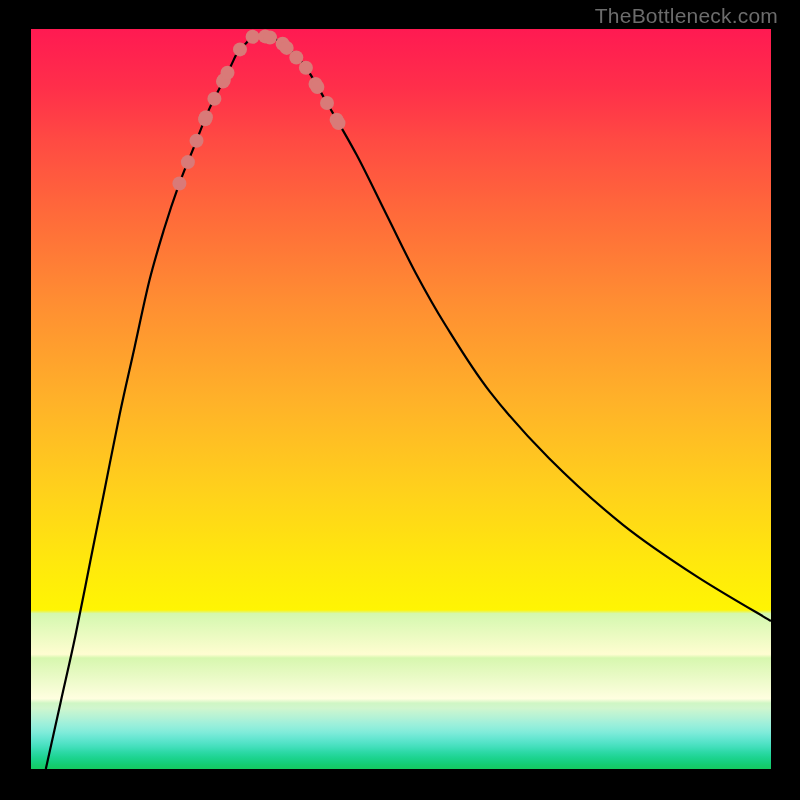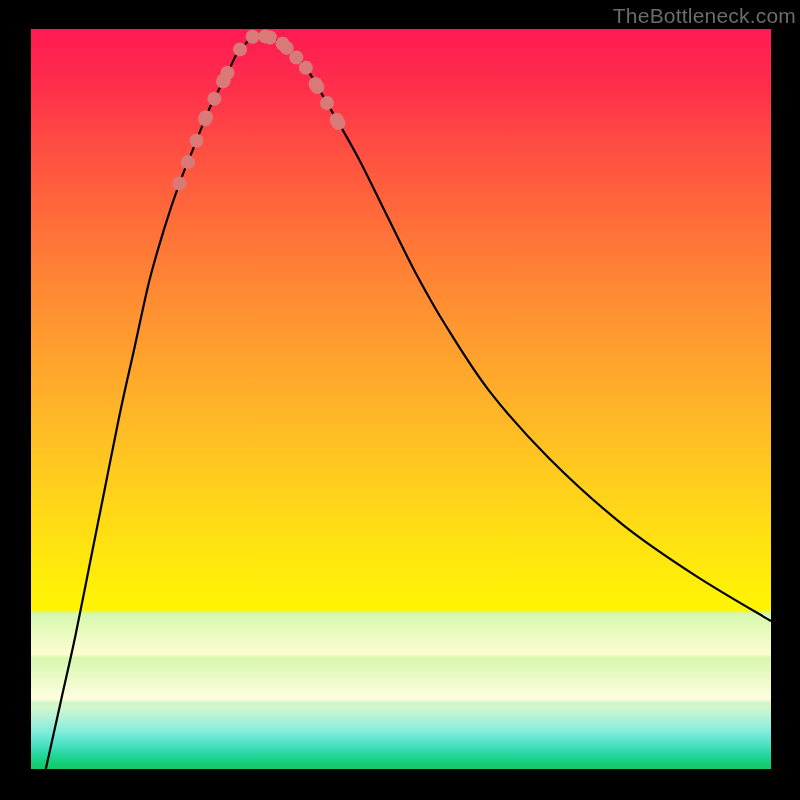--- a/index.html
+++ b/index.html
@@ -61,21 +61,21 @@
       #2dd9a7 97.7%,
       #1ed492 98.4%,
       #16d080 99.0%,
       #14cc6f 99.5%,
       #15ca60 100%
     );
   }
   .watermark {
     position: absolute;
     top: 4px;
-    right: 4px;
+    right: 22px;
     color: #6c6c6c;
     font-size: 21px;
     letter-spacing: 0.2px;
     font-weight: 500;
   }
   svg.curve {
     position: absolute;
     left: 0;
     top: 0;
     width: 100%;

